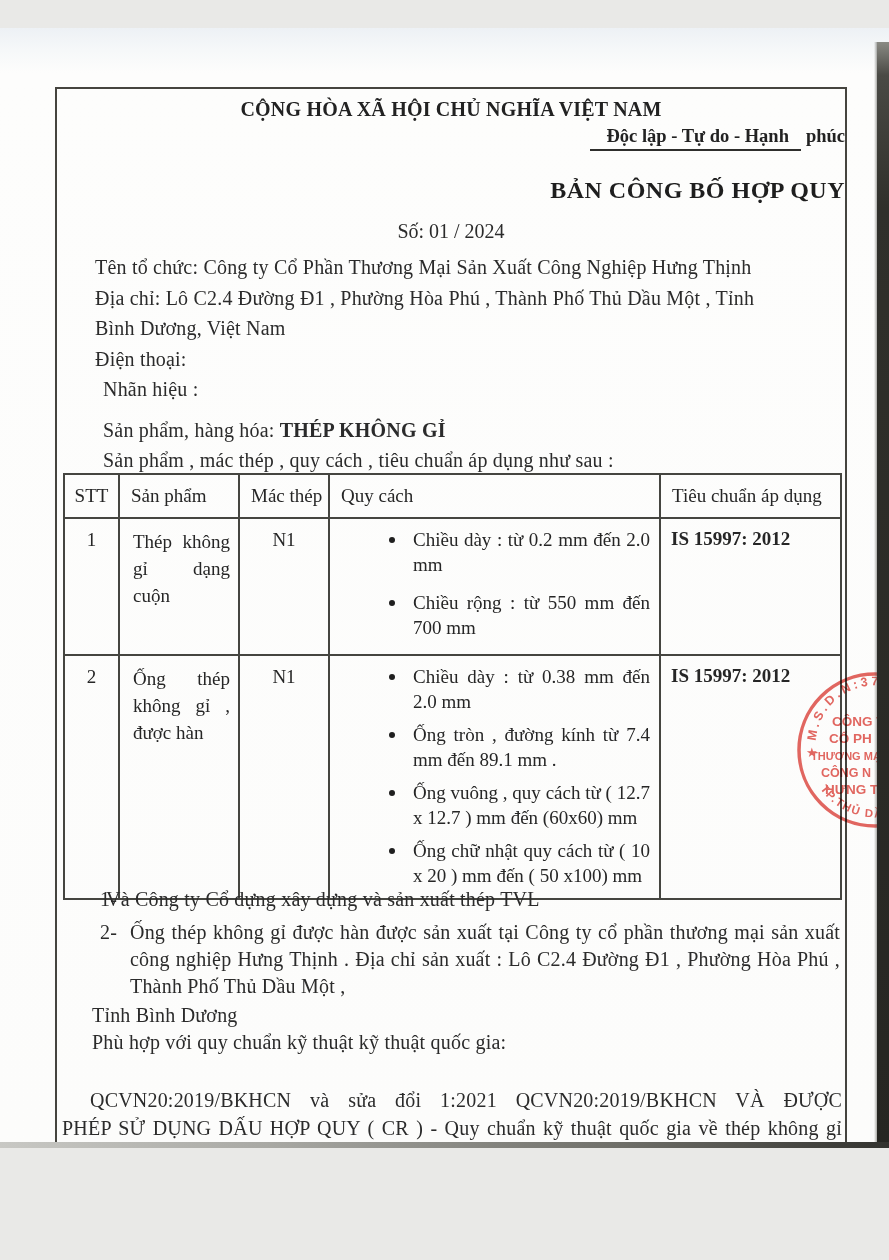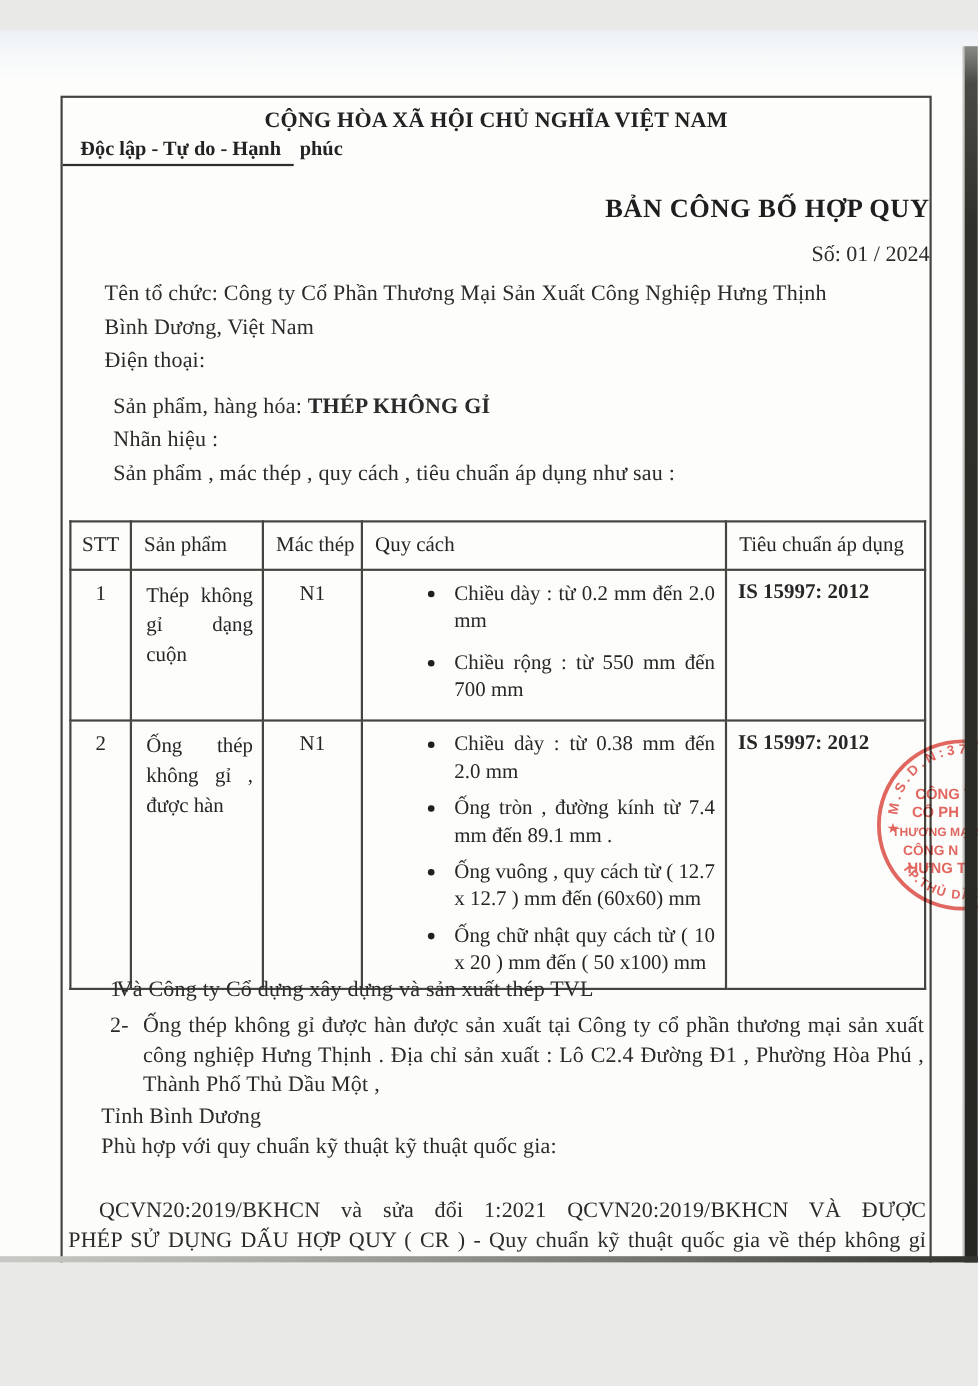--- a/index.html
+++ b/index.html
@@ -10,27 +10,27 @@
     color:#2b2b2b;
     margin-top:28px;
   }
   .doc-box {
     position:absolute; left:55px; top:59px; width:792px; height:1103px;
     border:2px solid #45443f; box-sizing:border-box;
   }
   
   .h-republic { position:absolute; top:9px; left:0; right:0; text-align:center;
     font-weight:bold; font-size:20px; letter-spacing:.2px; color:#222; }
-  .h-motto { position:absolute; top:37px; left:0; right:0; text-align:left;
+  .h-motto { position:absolute; top:37px; left:0; right:0; text-align:right;
     font-weight:bold; font-size:18.5px; color:#222; }
   .h-motto .underlined { display:inline-block; border-bottom:2.5px solid #2e2e2c; padding:0 12px 2px 16px; }
   .h-motto .tail { margin-left:5px; }
   .h-title { position:absolute; top:88px; left:0; right:0; text-align:right;
     font-weight:bold; font-size:24px; letter-spacing:.5px; color:#1e1e1e; }
-  .h-number { position:absolute; top:131px; left:0; right:0; text-align:right; font-size:20px; }
+  .h-number { position:absolute; top:131px; left:0; right:0; text-align:center; font-size:20px; }
   
   .info { position:absolute; top:163px; left:38px; right:26px; font-size:20px;
     line-height:30.5px; letter-spacing:.2px; }
   .info .indented { padding-left:8px; }
   .info .product-line { margin-top:10px; }
   .bold { font-weight:bold; }
   
   .doc-table { position:absolute; top:384px; left:6px; width:777px;
     border-collapse:collapse; table-layout:fixed; font-size:19px; color:#262626; }
   .doc-table th, .doc-table td { border:2px solid #454540; }
@@ -85,26 +85,27 @@
 
     <div class="h-republic">CỘNG HÒA XÃ HỘI CHỦ NGHĨA VIỆT NAM</div>
     <div class="h-motto">
       <span class="underlined">Độc lập - Tự do - Hạnh</span><span class="tail">phúc</span>
     </div>
     <div class="h-title">BẢN CÔNG BỐ HỢP QUY</div>
     <div class="h-number">Số: 01 / 2024</div>
 
     <div class="info">
       <div>Tên tổ chức: Công ty Cổ Phần Thương Mại Sản Xuất Công Nghiệp Hưng Thịnh</div>
+      <div>Địa chỉ: Lô C2.4 Đường Đ1 , Phường Hòa Phú , Thành Phố Thủ Dầu Một , Tỉnh</div>
       <div>Bình Dương, Việt Nam</div>
       <div>Điện thoại:</div>
+      <div class="indented">Nhãn hiệu :</div>
       <div class="indented product-line">
         <span>Sản phẩm, hàng hóa: </span><span class="bold">THÉP KHÔNG GỈ</span>
       </div>
-      <div class="indented">Nhãn hiệu :</div>
       <div class="indented">Sản phẩm , mác thép , quy cách , tiêu chuẩn áp dụng như sau :</div>
     </div>
 
     <table class="doc-table">
       <colgroup>
         <col style="width:55px">
           <col style="width:120px">
           <col style="width:90px">
           <col style="width:331px">
           <col style="width:181px">

